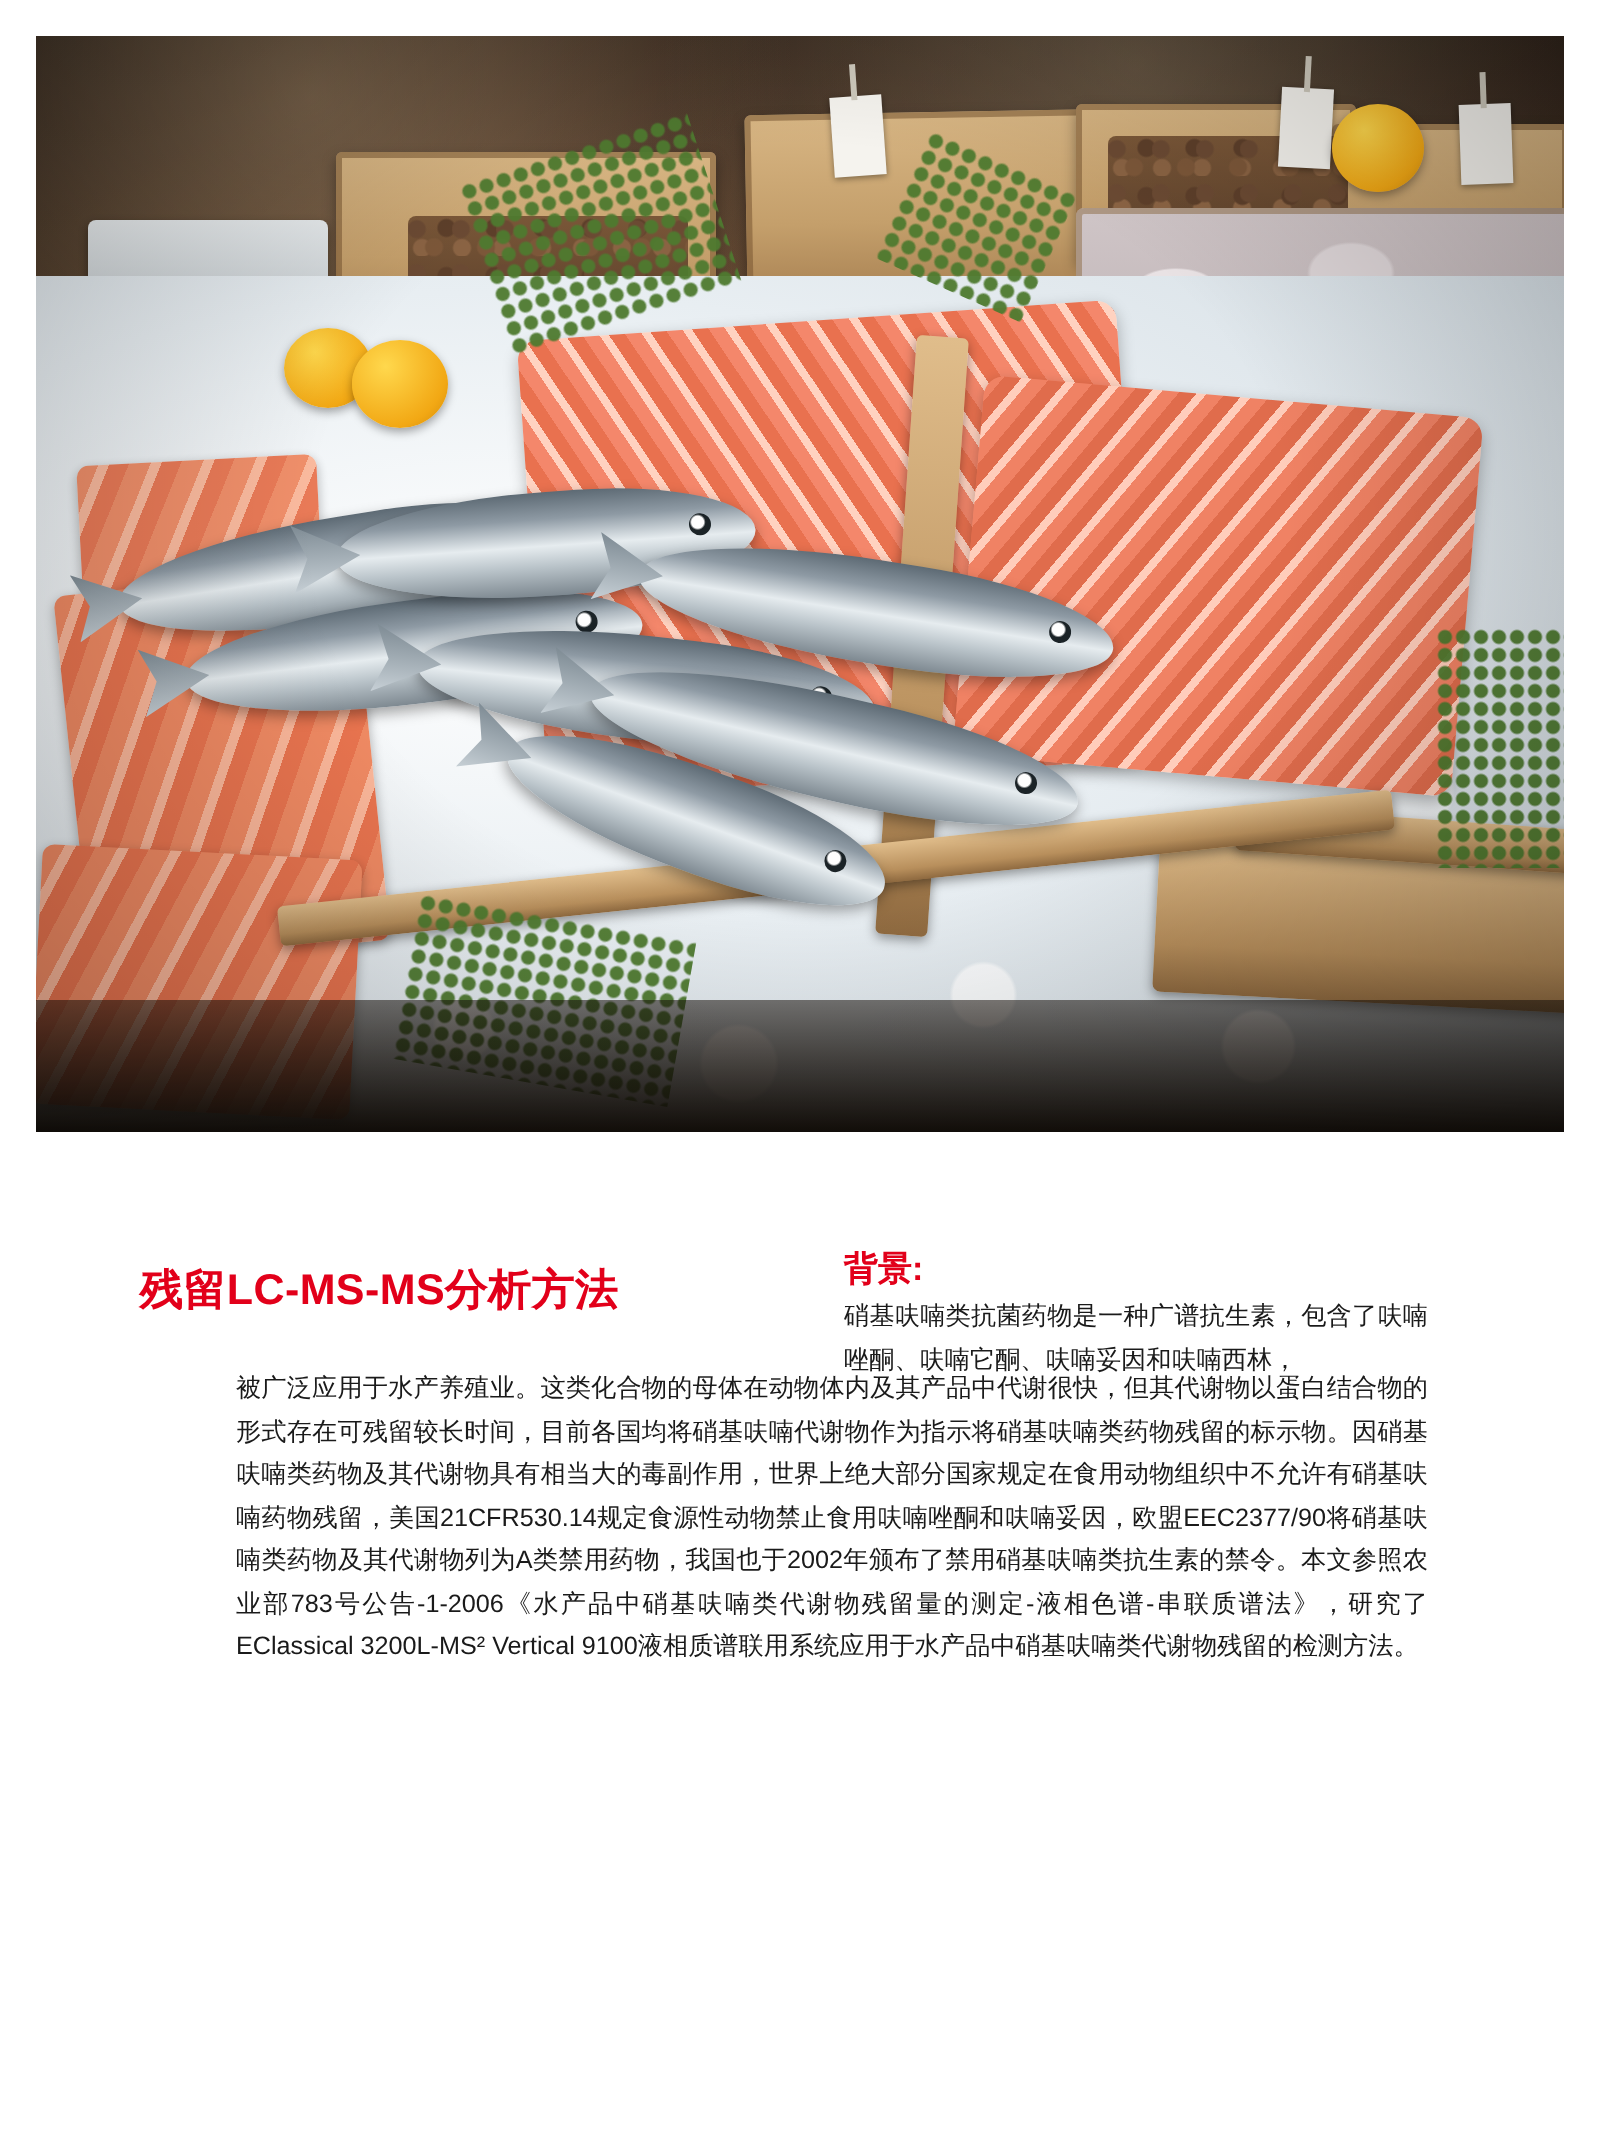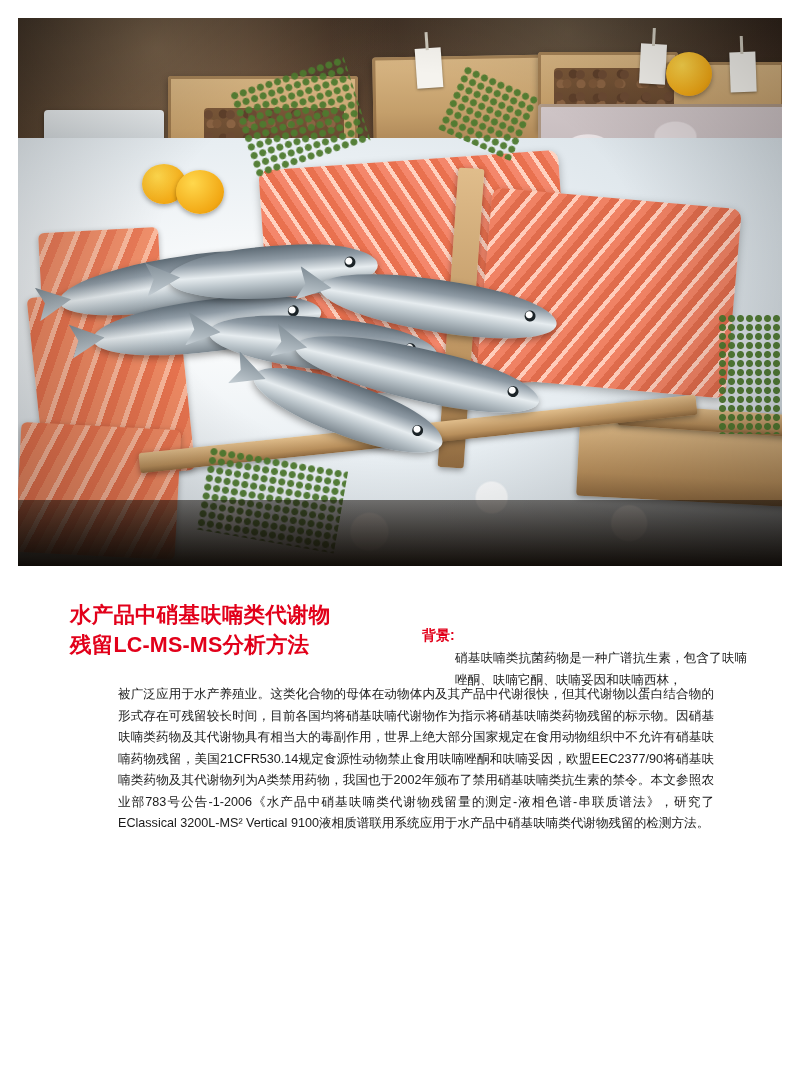--- a/index.html
+++ b/index.html
@@ -238,34 +238,33 @@
     line-height: 30px;
     letter-spacing: 0.2px;
     font-family: "Liberation Sans", sans-serif;
   }
   .bg-heading {
     position: absolute;
     left: 422px;
     top: 626px;
     color: #e2001a;
     font-weight: bold;
-    font-size: 14px;
+    font-size: 17px;
     line-height: 18px;
   }
   .bg-first {
     position: absolute;
     left: 422px;
     top: 648px;
     width: 292px;
     font-size: 12.6px;
     line-height: 21.5px;
     color: #1a1a1a;
     text-align: justify;
     text-justify: inter-character;
-    margin-left: 33px;
   }
   .body-text {
     position: absolute;
     left: 118px;
     top: 684px;
     width: 596px;
     font-size: 12.6px;
     line-height: 21.5px;
     color: #1a1a1a;
     text-align: justify;
@@ -368,21 +367,21 @@
       <div class="dill d2"></div>
       <div class="dill d3"></div>
 
       <div class="dark-foot"></div>
       <div class="hero-vignette"></div>
     </div>
   </div>
 
   <div class="title-block">
     <h1 class="doc-title">
-      <span>水产品中硝基呋喃类代谢物</span><br>
+      <br>
       <span>残留LC-MS-MS分析方法</span>
     </h1>
   </div>
 
   <div class="bg-heading">背景:</div>
   <div class="bg-first">硝基呋喃类抗菌药物是一种广谱抗生素，包含了呋喃唑酮、呋喃它酮、呋喃妥因和呋喃西林，</div>
 
   <div class="body-text">
     <p>被广泛应用于水产养殖业。这类化合物的母体在动物体内及其产品中代谢很快，但其代谢物以蛋白结合物的形式存在可残留较长时间，目前各国均将硝基呋喃代谢物作为指示将硝基呋喃类药物残留的标示物。因硝基呋喃类药物及其代谢物具有相当大的毒副作用，世界上绝大部分国家规定在食用动物组织中不允许有硝基呋喃药物残留，美国21CFR530.14规定食源性动物禁止食用呋喃唑酮和呋喃妥因，欧盟EEC2377/90将硝基呋喃类药物及其代谢物列为A类禁用药物，我国也于2002年颁布了禁用硝基呋喃类抗生素的禁令。本文参照农业部783号公告-1-2006《水产品中硝基呋喃类代谢物残留量的测定-液相色谱-串联质谱法》，研究了EClassical 3200L-MS² Vertical 9100液相质谱联用系统应用于水产品中硝基呋喃类代谢物残留的检测方法。</p>
   </div>

